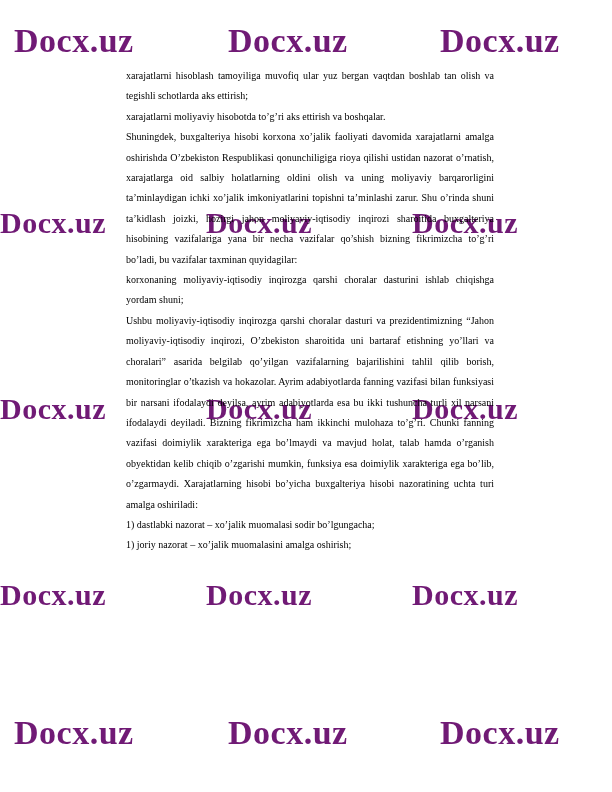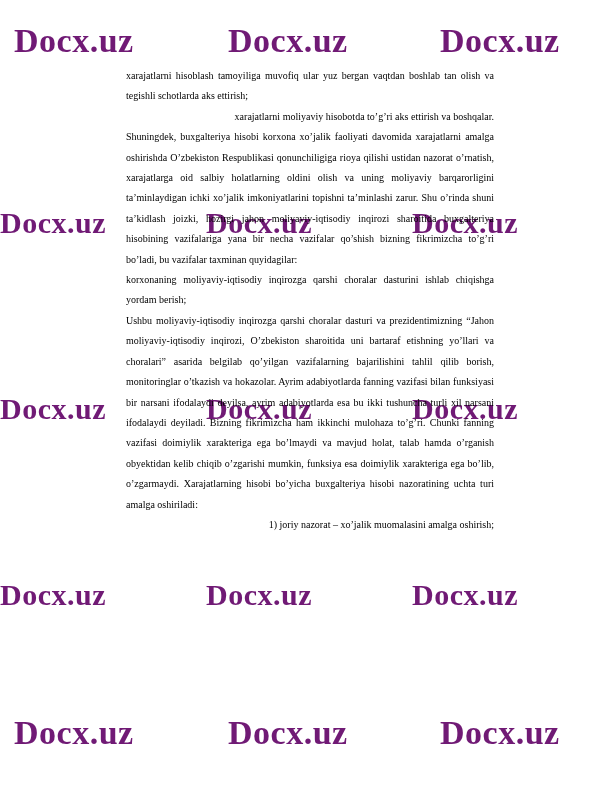--- a/index.html
+++ b/index.html
@@ -47,21 +47,21 @@
   }
   .para {
     font-size: 10px;
     line-height: 20.4px;
     color: #000000;
     margin: 0 0 0 8px;
     text-align: justify;
     text-justify: inter-word;
   }
   .para.nojust {
-    text-align: right;
+    text-align: left;
   }
 </style>
 </head>
 <body>
 
 <div class="wm-layer">
   <span class="wm big" style="left:14px; top:22px;">Docx.uz</span>
   <span class="wm big" style="left:228px; top:22px;">Docx.uz</span>
   <span class="wm big" style="left:440px; top:22px;">Docx.uz</span>
 
@@ -79,16 +79,17 @@
 
   <span class="wm big" style="left:14px; top:714px;">Docx.uz</span>
   <span class="wm big" style="left:228px; top:714px;">Docx.uz</span>
   <span class="wm big" style="left:440px; top:714px;">Docx.uz</span>
 </div>
 
 <div class="page">
   <p class="para">xarajatlarni hisoblash tamoyiliga muvofiq ular yuz bergan vaqtdan boshlab tan olish va tegishli schotlarda aks ettirish;</p>
   <p class="para nojust">xarajatlarni moliyaviy hisobotda to’g’ri aks ettirish va boshqalar.</p>
   <p class="para">Shuningdek, buxgalteriya hisobi korxona xo’jalik faoliyati davomida xarajatlarni amalga oshirishda O’zbekiston Respublikasi qonunchiligiga rioya qilishi ustidan nazorat o’rnatish, xarajatlarga oid salbiy holatlarning oldini olish va uning moliyaviy barqarorligini ta’minlaydigan ichki xo’jalik imkoniyatlarini topishni ta’minlashi zarur. Shu o’rinda shuni ta’kidlash joizki, hozirgi jahon moliyaviy-iqtisodiy inqirozi sharoitida buxgalteriya hisobining vazifalariga yana bir necha vazifalar qo’shish bizning fikrimizcha to’g’ri bo’ladi, bu vazifalar taxminan quyidagilar:</p>
-  <p class="para">  korxonaning moliyaviy-iqtisodiy inqirozga qarshi choralar dasturini ishlab chiqishga yordam berish;</p>
+  <p class="para">  korxonaning moliyaviy-iqtisodiy inqirozga qarshi choralar dasturini ishlab chiqishga yordam shuni;</p>
   <p class="para">Ushbu moliyaviy-iqtisodiy inqirozga qarshi choralar dasturi va prezidentimizning “Jahon moliyaviy-iqtisodiy inqirozi, O’zbekiston sharoitida uni bartaraf etishning yo’llari va choralari” asarida belgilab qo’yilgan vazifalarning bajarilishini tahlil qilib borish, monitoringlar o’tkazish va hokazolar. Ayrim adabiyotlarda fanning vazifasi bilan funksiyasi bir narsani ifodalaydi deyilsa, ayrim adabiyotlarda esa bu ikki tushuncha turli xil narsani ifodalaydi deyiladi. Bizning fikrimizcha ham ikkinchi mulohaza to’g’ri. Chunki fanning vazifasi doimiylik xarakteriga ega bo’lmaydi va mavjud holat, talab hamda o’rganish obyektidan kelib chiqib o’zgarishi mumkin, funksiya esa doimiylik xarakteriga ega bo’lib, o’zgarmaydi. Xarajatlarning hisobi bo’yicha buxgalteriya hisobi nazoratining uchta turi amalga oshiriladi:</p>
+  <p class="para nojust"> 1) dastlabki nazorat – xo’jalik muomalasi sodir bo’lgungacha;</p>
   <p class="para nojust">1) joriy nazorat – xo’jalik muomalasini amalga oshirish;</p>
 </div>
 
 </body></html>

